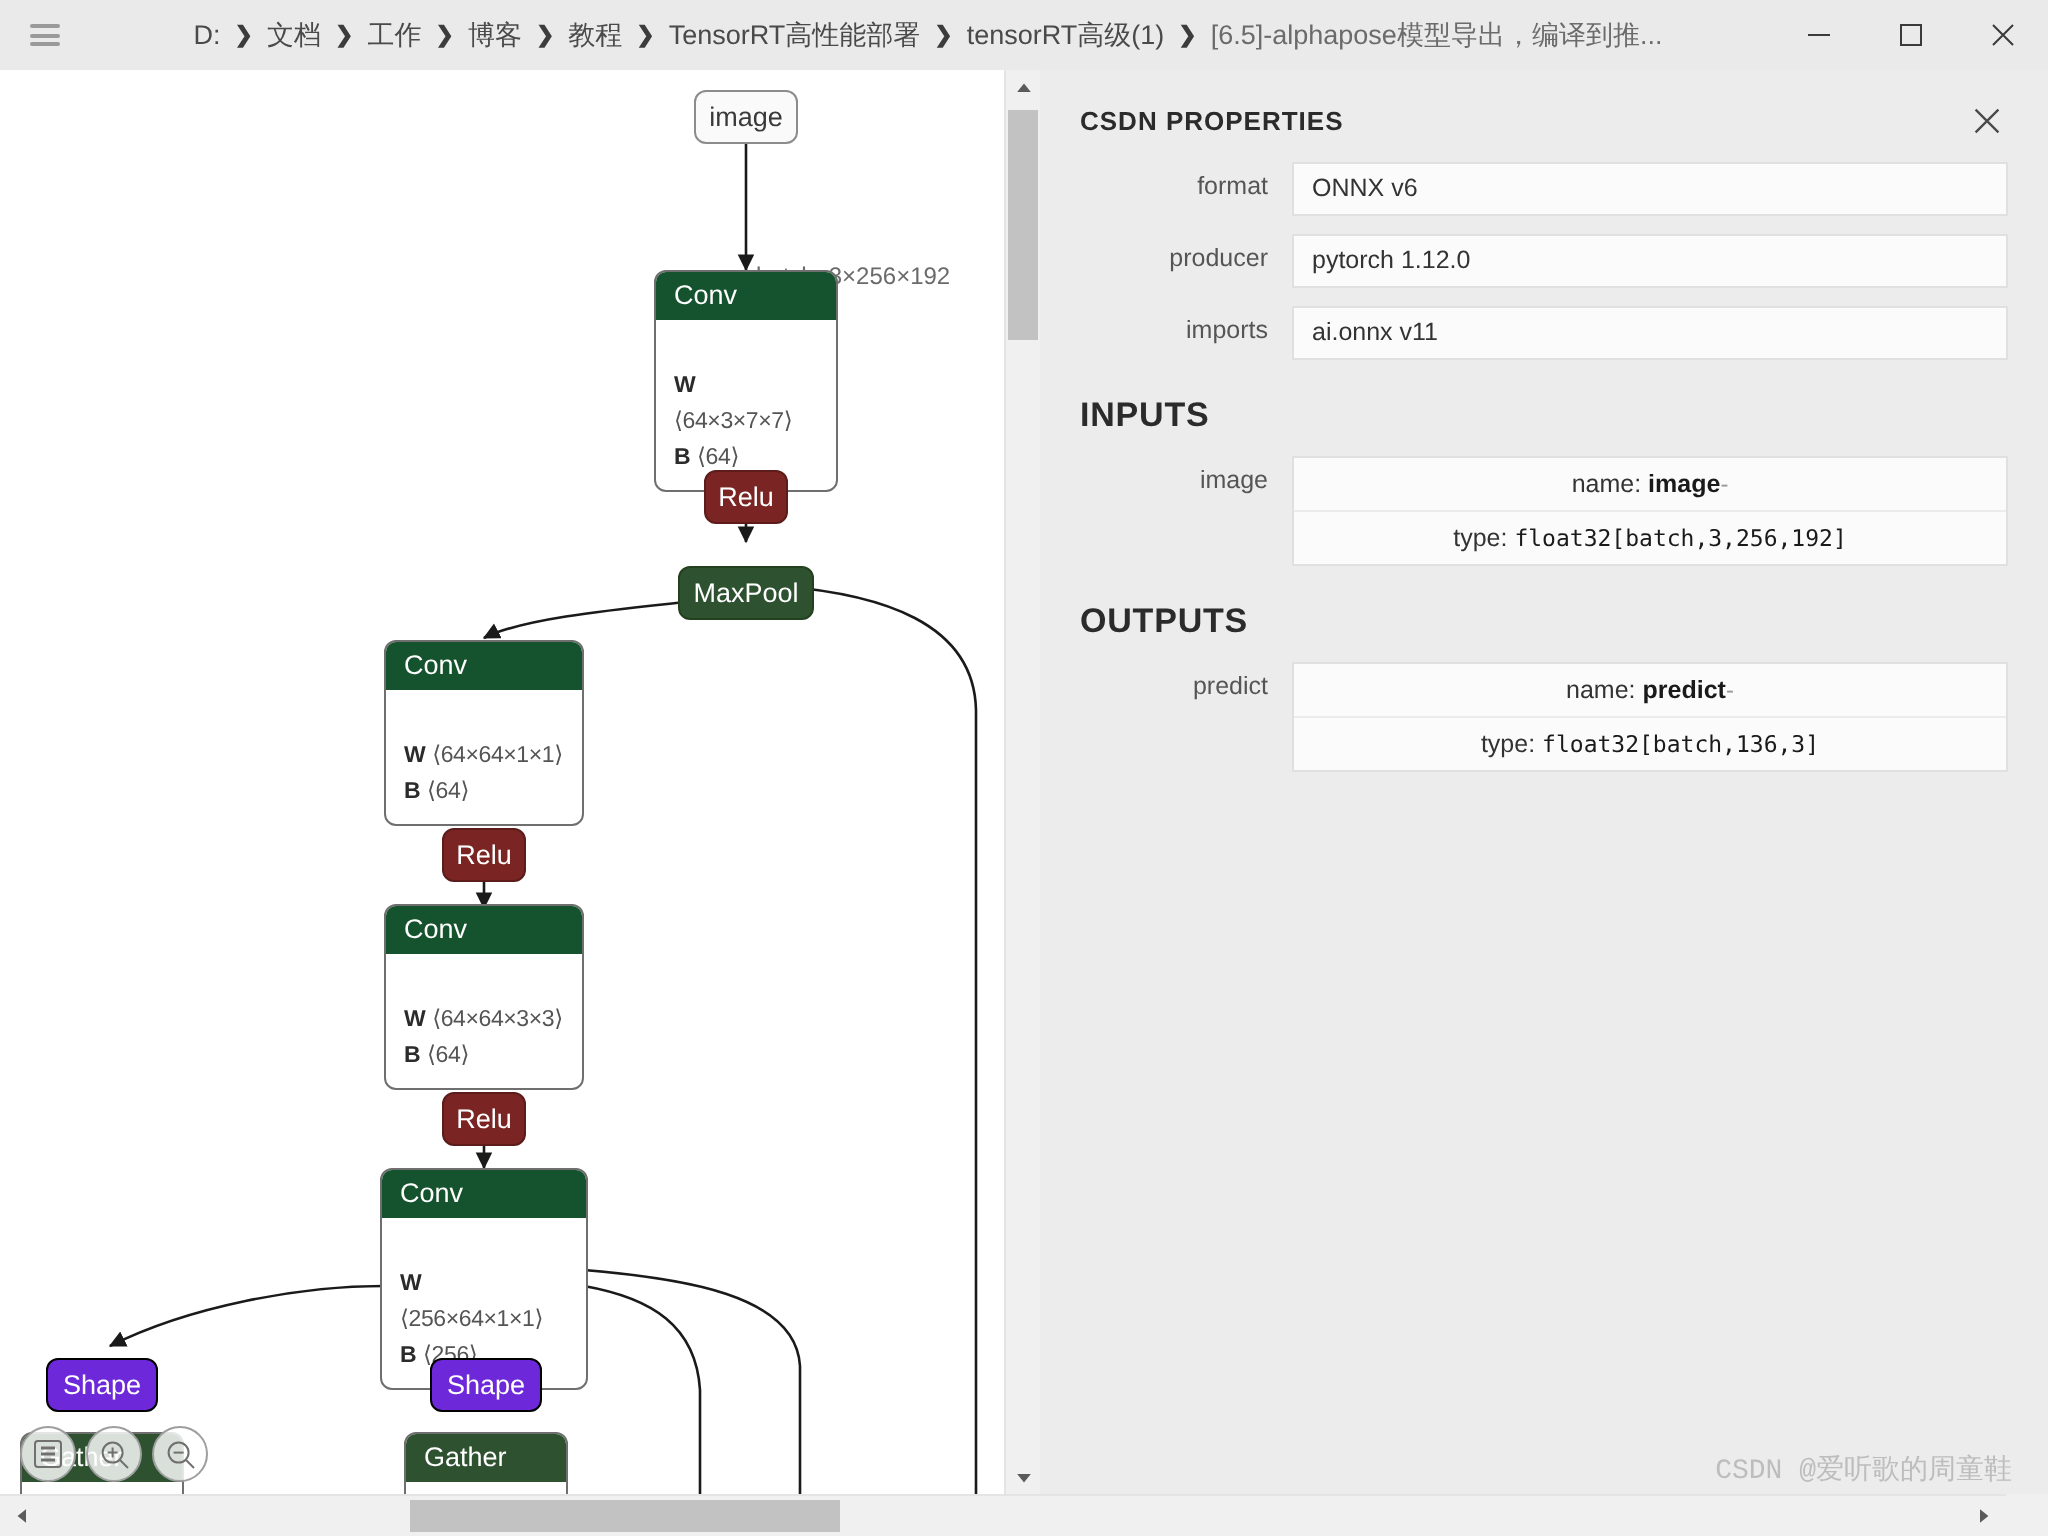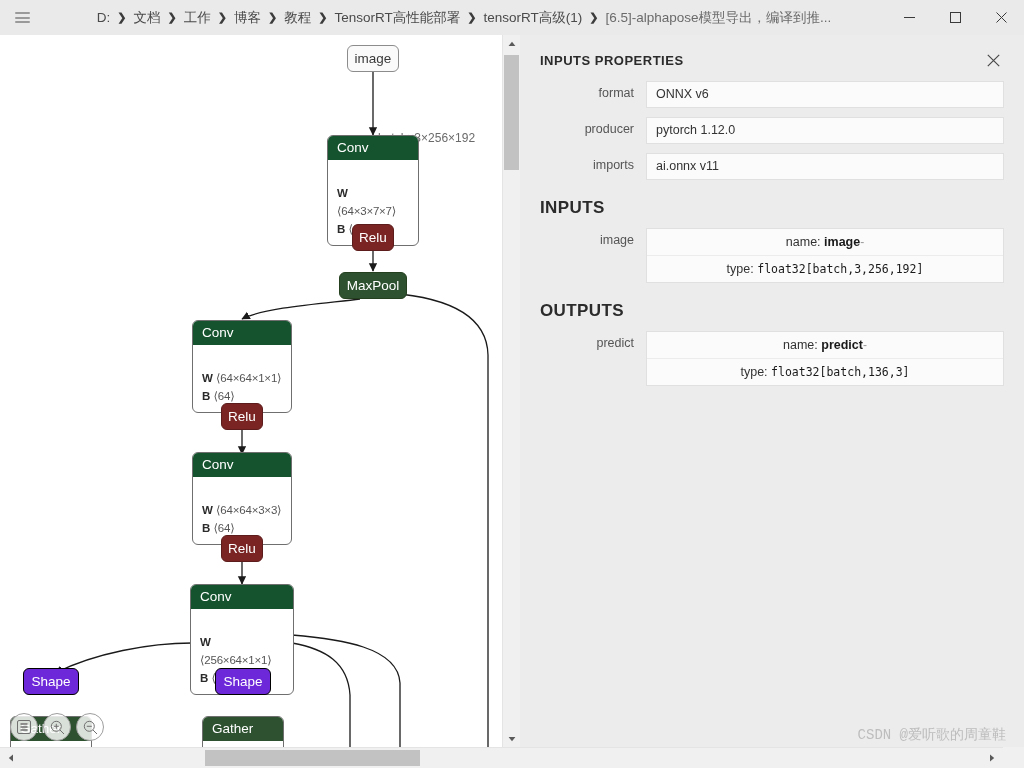--- a/index.html
+++ b/index.html
@@ -125,20 +125,21 @@
     line-height: 18px;
   }
   .n-conv .body b { font-weight: bold; }
   .n-conv .body .dim { color: #555; letter-spacing: -0.2px; }
 
   .n-pill {
     border-radius: 6px;
     display: flex; align-items: center; justify-content: center;
     font-size: 13.5px;
     color: #ffffff;
+    margin-top: 11px;
   }
   .n-relu { background: #7a2524; border: 1px solid #5c1c1b; }
   .n-maxpool { background: #2e5130; border: 1px solid #24401f; }
   .n-shape { background: #6d28d9; border: 1px solid #000; }
 
   .n-gather {
     border: 1px solid #6f6f6f;
     border-radius: 6px;
     background: #ffffff;
     overflow: hidden;
@@ -560,21 +561,21 @@
         <svg width="8" height="6" viewBox="0 0 8 6">
           <path d="M4 5.2 L0.6 1 L7.4 1 Z" fill="currentColor"></path>
         </svg>
       </div>
     </div>
   </div>
 
   <div class="props">
 
     <div class="props-head">
-      <div class="props-title">INPUTS PROPERTIES</div>
+      <div class="props-title">CSDN PROPERTIES</div>
       <div class="props-close">
         <svg width="13" height="13" viewBox="0 0 13 13">
           <path d="M0.8 0.8 L12.2 12.2 M12.2 0.8 L0.8 12.2" stroke="currentColor" stroke-width="1.2" fill="none"></path>
         </svg>
       </div>
     </div>
 
     <div class="prow">
       <div class="plabel">format</div>
       <div class="pvalue">ONNX v6</div>

